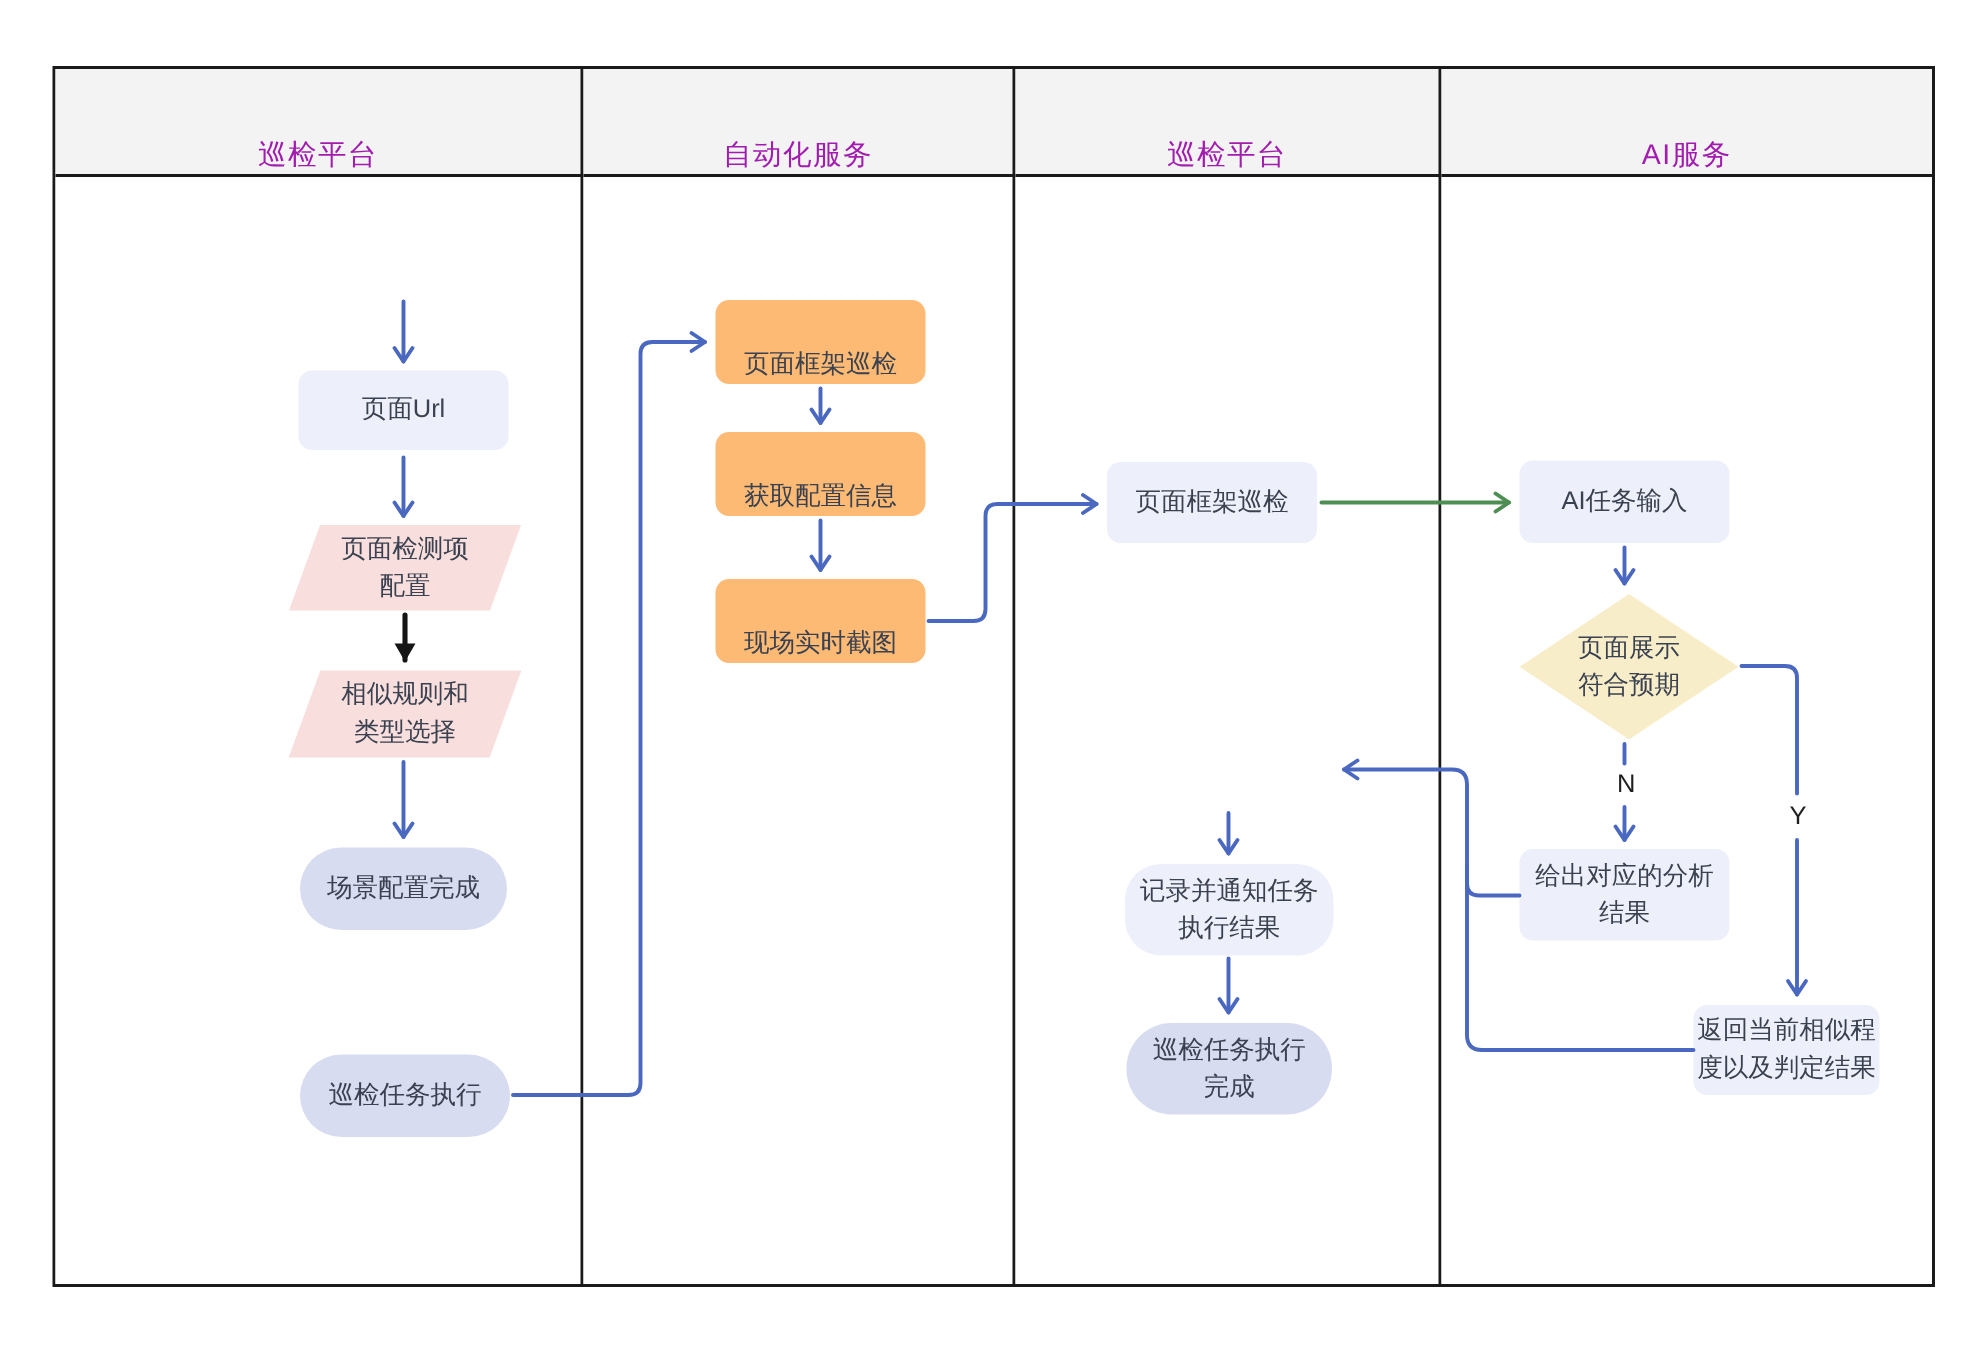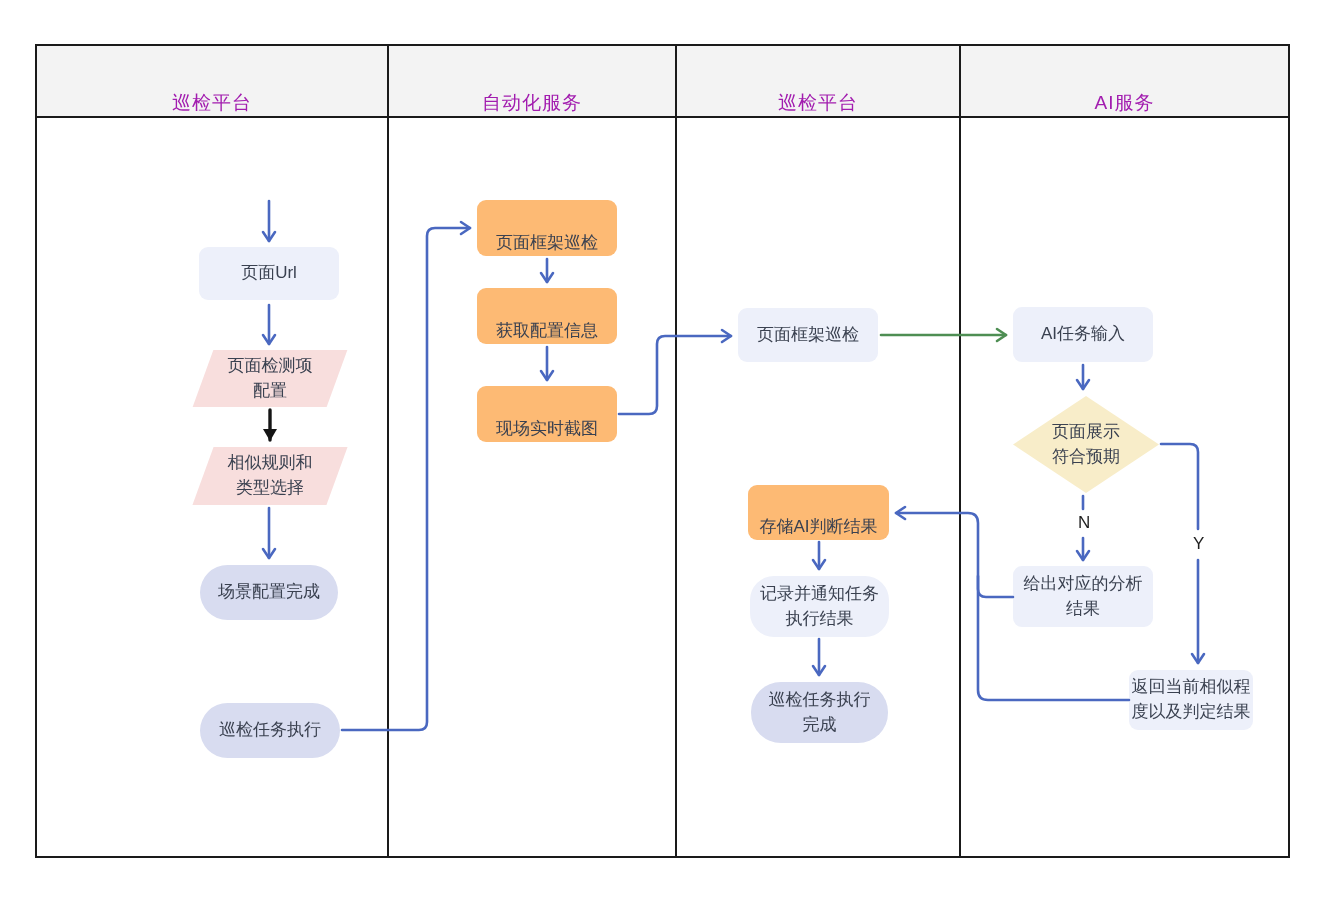--- a/index.html
+++ b/index.html
@@ -84,23 +84,20 @@
   <div class="node rectG" style="left:477px;top:288px;width:140px;height:56px;">
     <span class="label">获取配置信息</span>
   </div>
   <div class="node rectG" style="left:477px;top:386px;width:140px;height:56px;">
     <span class="label">现场实时截图</span>
   </div>
 
   <div class="node rectL" style="left:738px;top:308px;width:140px;height:54px;">
     <span class="label">页面框架巡检</span>
   </div>
-  <div class="node rectG" style="left:748px;top:485px;width:141px;height:55px;">
-    <span class="label">存储AI判断结果</span>
-  </div>
   <div class="node rectL" style="left:750px;top:576px;width:139px;height:61px;border-radius:24px;">
     <span class="label">记录并通知任务
 执行结果</span>
   </div>
   <div class="node stadium" style="left:751px;top:682px;width:137px;height:61px;border-radius:30px;">
     <span class="label">巡检任务执行
 完成</span>
   </div>
 
   <div class="node rectL" style="left:1013px;top:307px;width:140px;height:55px;">

